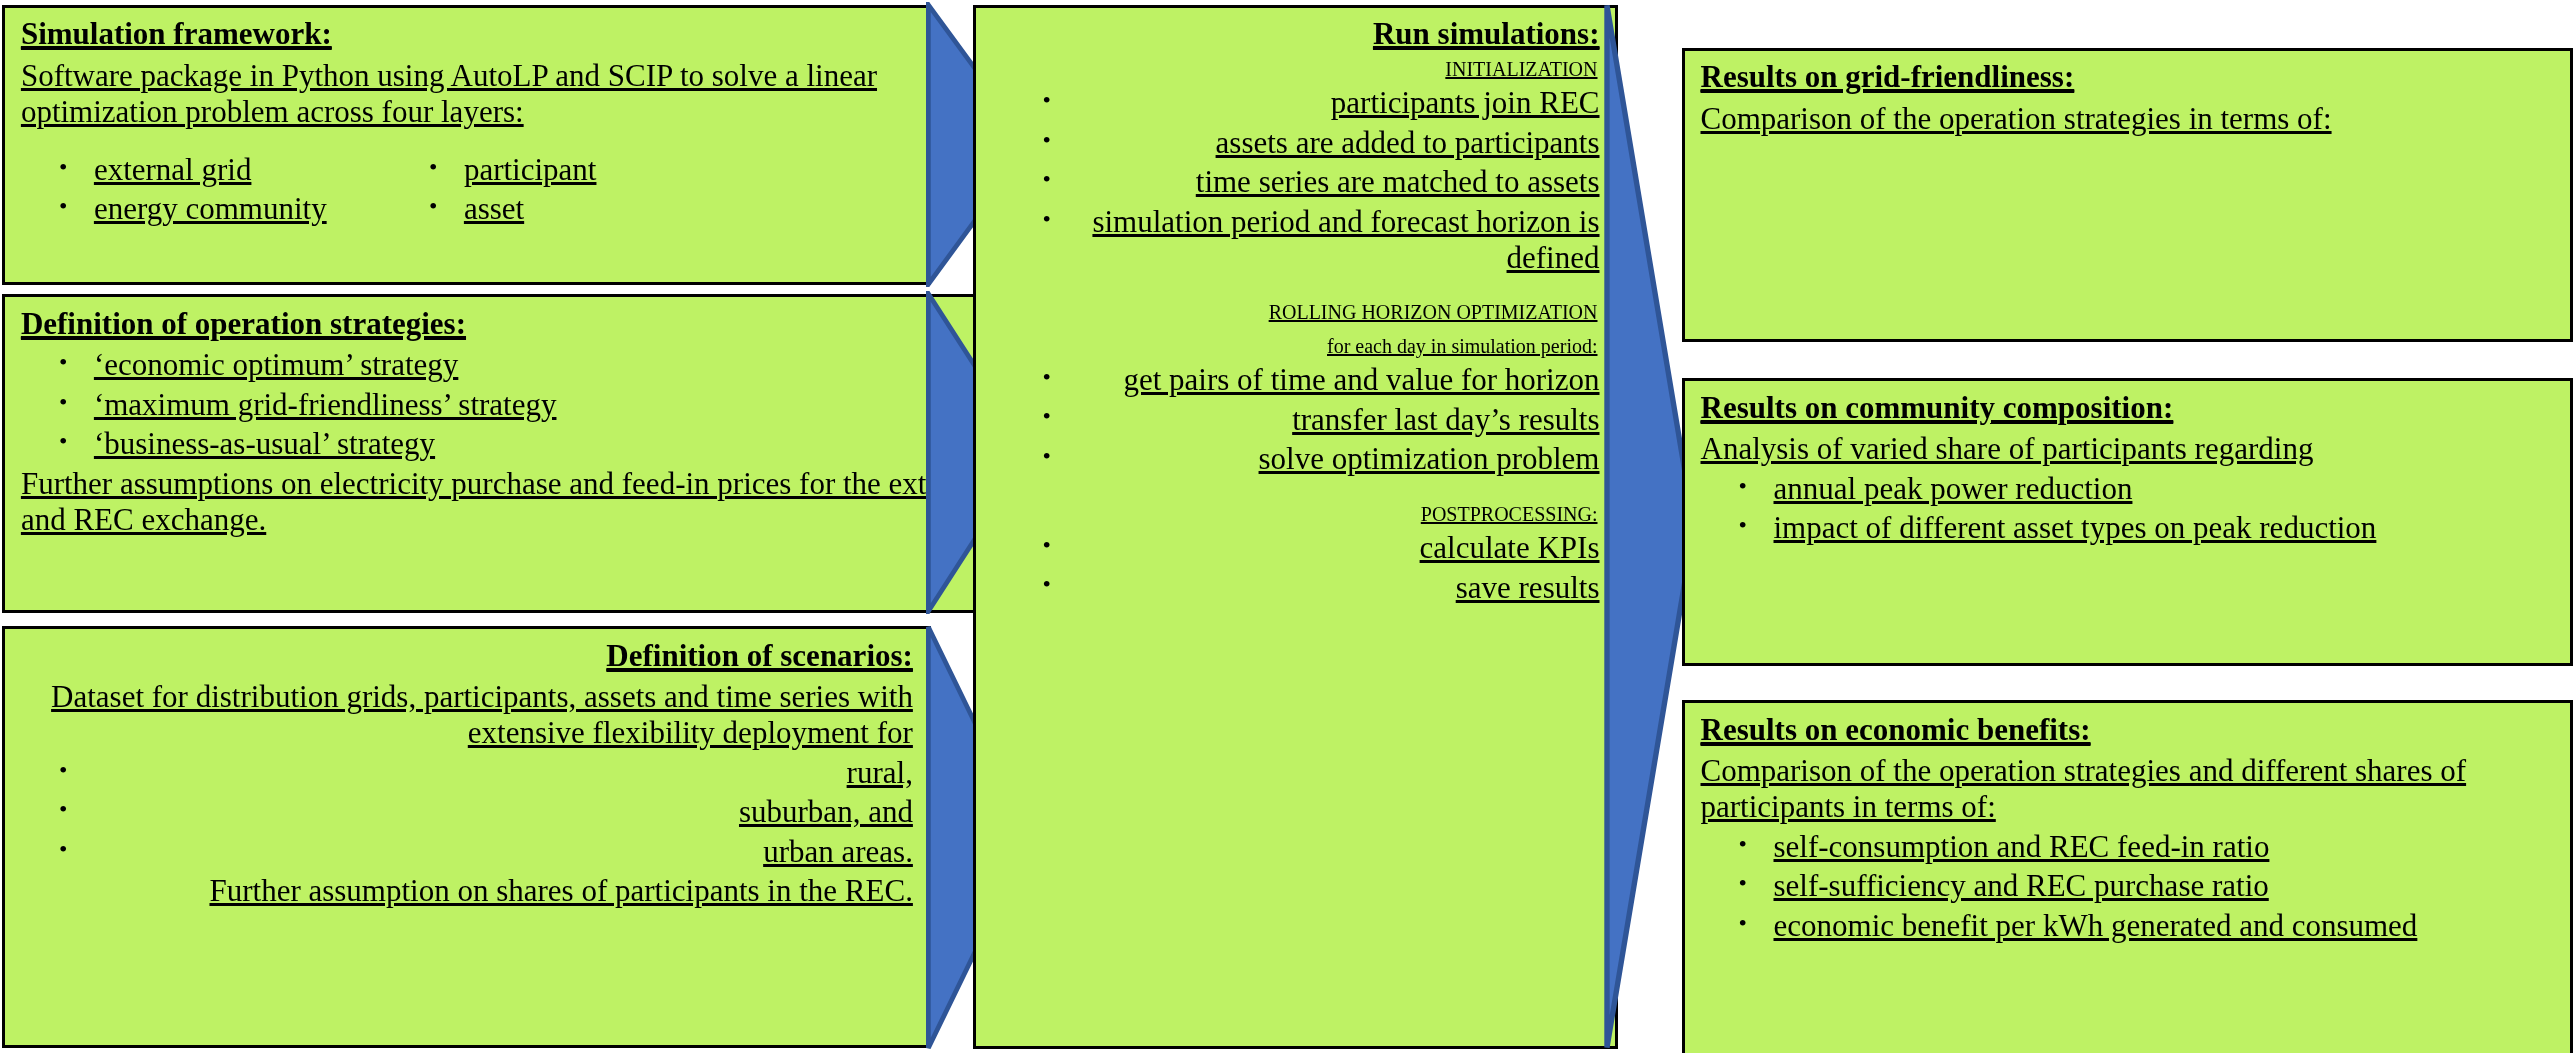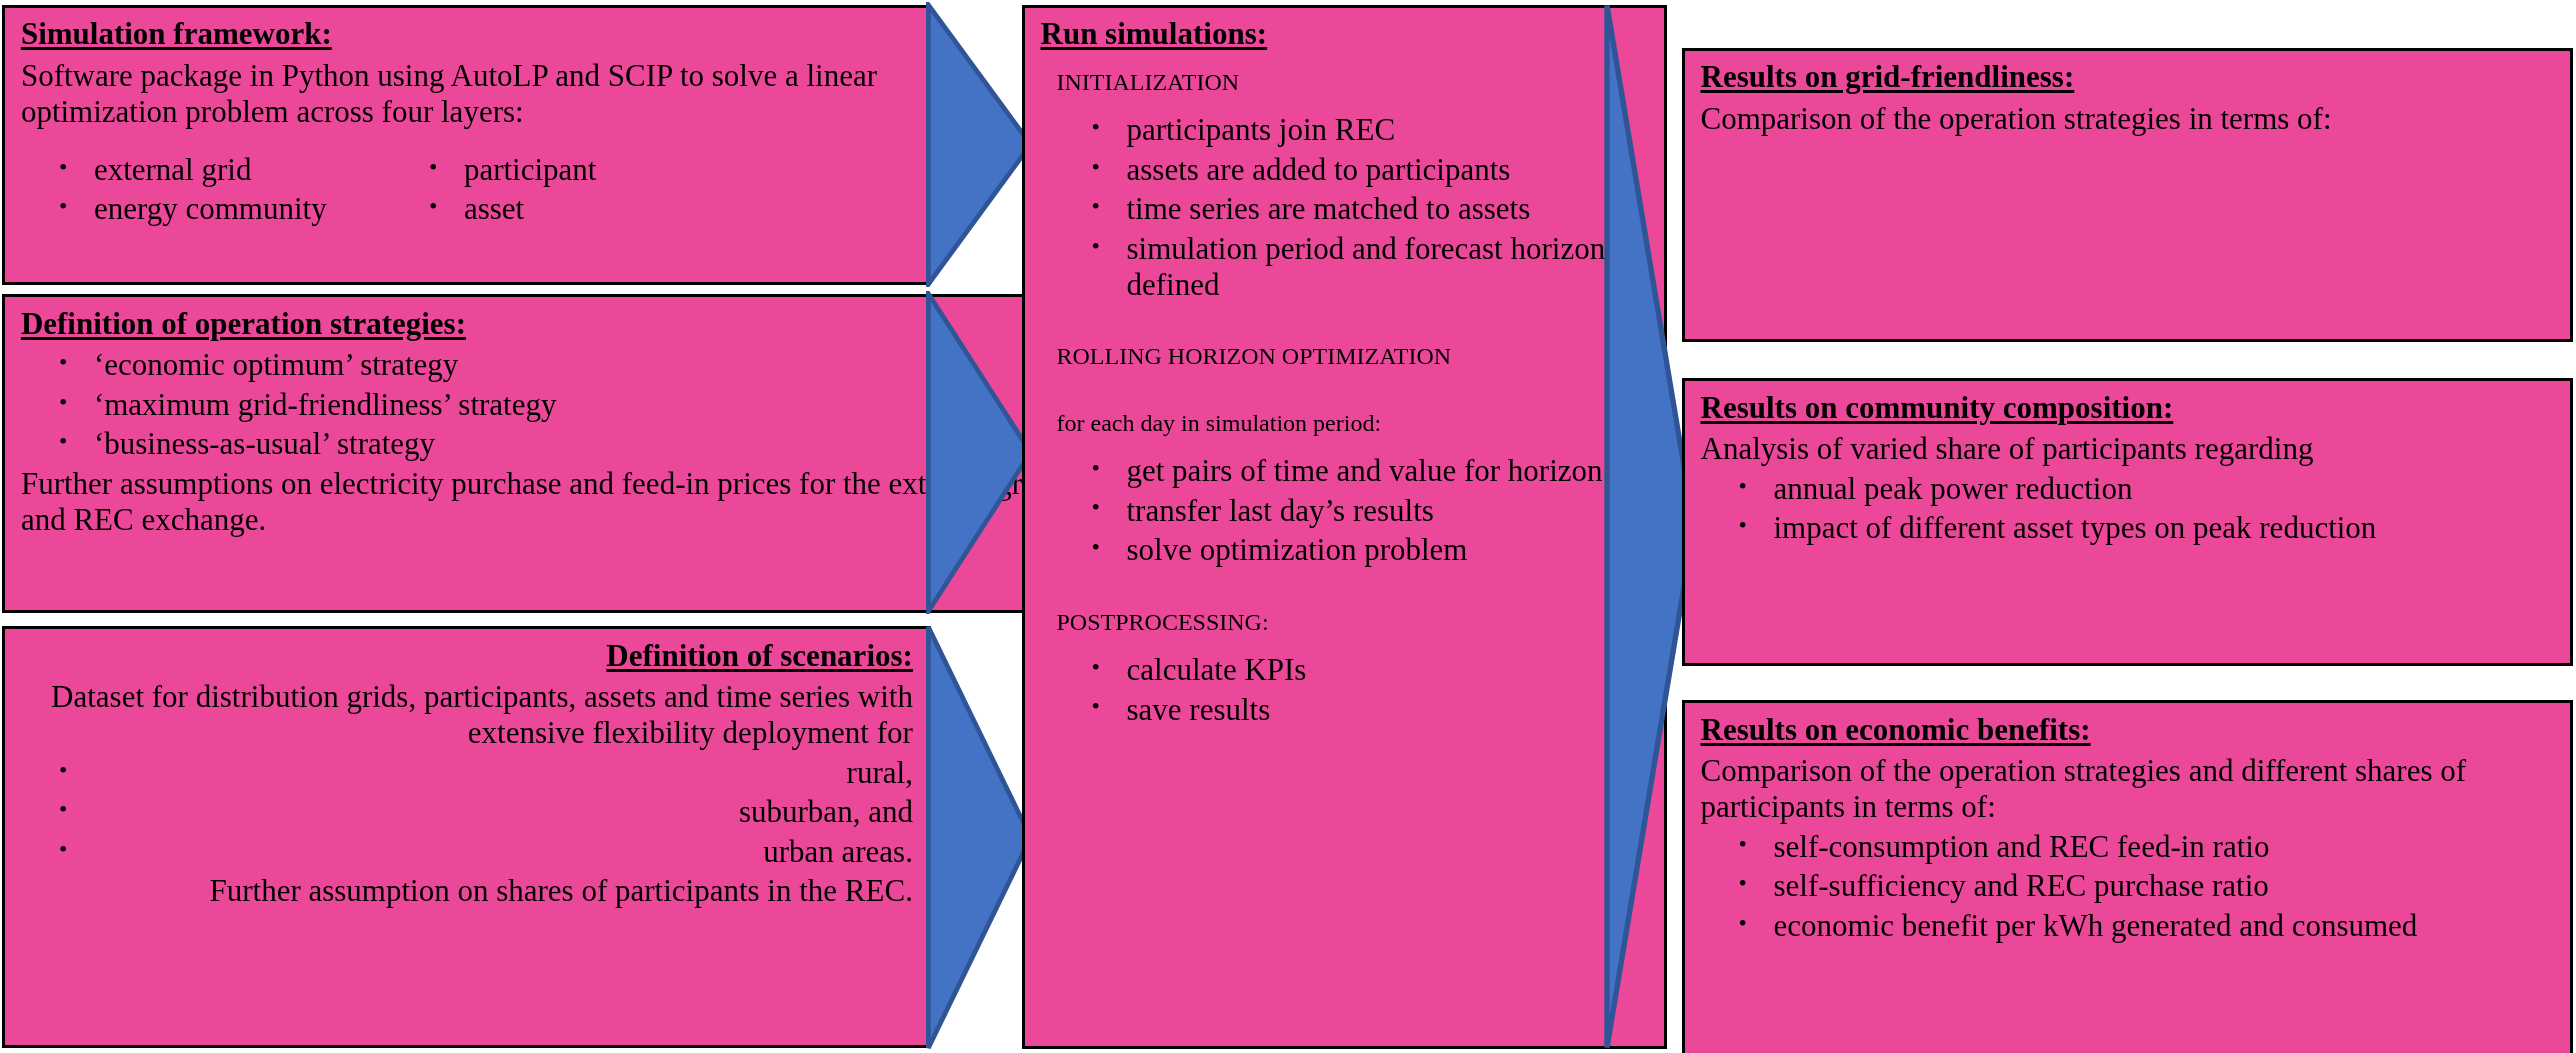--- a/index.html
+++ b/index.html
@@ -21,31 +21,32 @@
     height: 1054px;
   }
 
   
   .column {
     position: absolute;
     top: 0;
     height: 1054px;
   }
   #col-left   { left: 0px;    width: 937px; }
-  #col-mid    { left: 1022px; width: 650px; }
+  #col-mid    { left: 973px; width: 650px; text-align: right; }
   #col-right  { left: 1682px; width: 764px; margin-top: 43px; }
 
   
   .box {
     position: absolute;
     box-sizing: border-box;
-    background: #ec4899;
+    background: #bef264;
     border: 3px solid #000000;
     padding: 9.5px 15.5px 9.5px 15.5px;
     overflow: hidden;
+    text-decoration: underline;
   }
 
   
   #box-sim-framework { left: 2.4px;  top: 4.8px;    width: 929px; height: 280px; }
   #box-op-strategies { left: 2.4px;  top: 294px;  width: 1064px; height: 319px; }
   #box-scenarios     { left: 2.4px;  top: 626px; width: 929px; height: 422px; text-align: right; }
 
   
   #box-run-sim { left: 0px; top: 4.8px; width: 645px; height: 1044px; }
 
@@ -66,23 +67,23 @@
     white-space: nowrap;
   }
 
   .para {
     font-size: 31px;
     line-height: 1.16;
     margin: 0 0 1.2px 0;
   }
 
   .section-label {
-    font-size: 24px;
+    font-size: 20px;
     line-height: 1.18;
-    margin: 16px;
+    margin: 2px;
   }
 
   .spacer-sm { height: 6px; }
   .spacer-md { height: 20px; }
 
   
   ul.bullets {
     list-style: none;
     margin: 3.6px 0 3.6px 0;
     padding: 0 0 0 38px;

